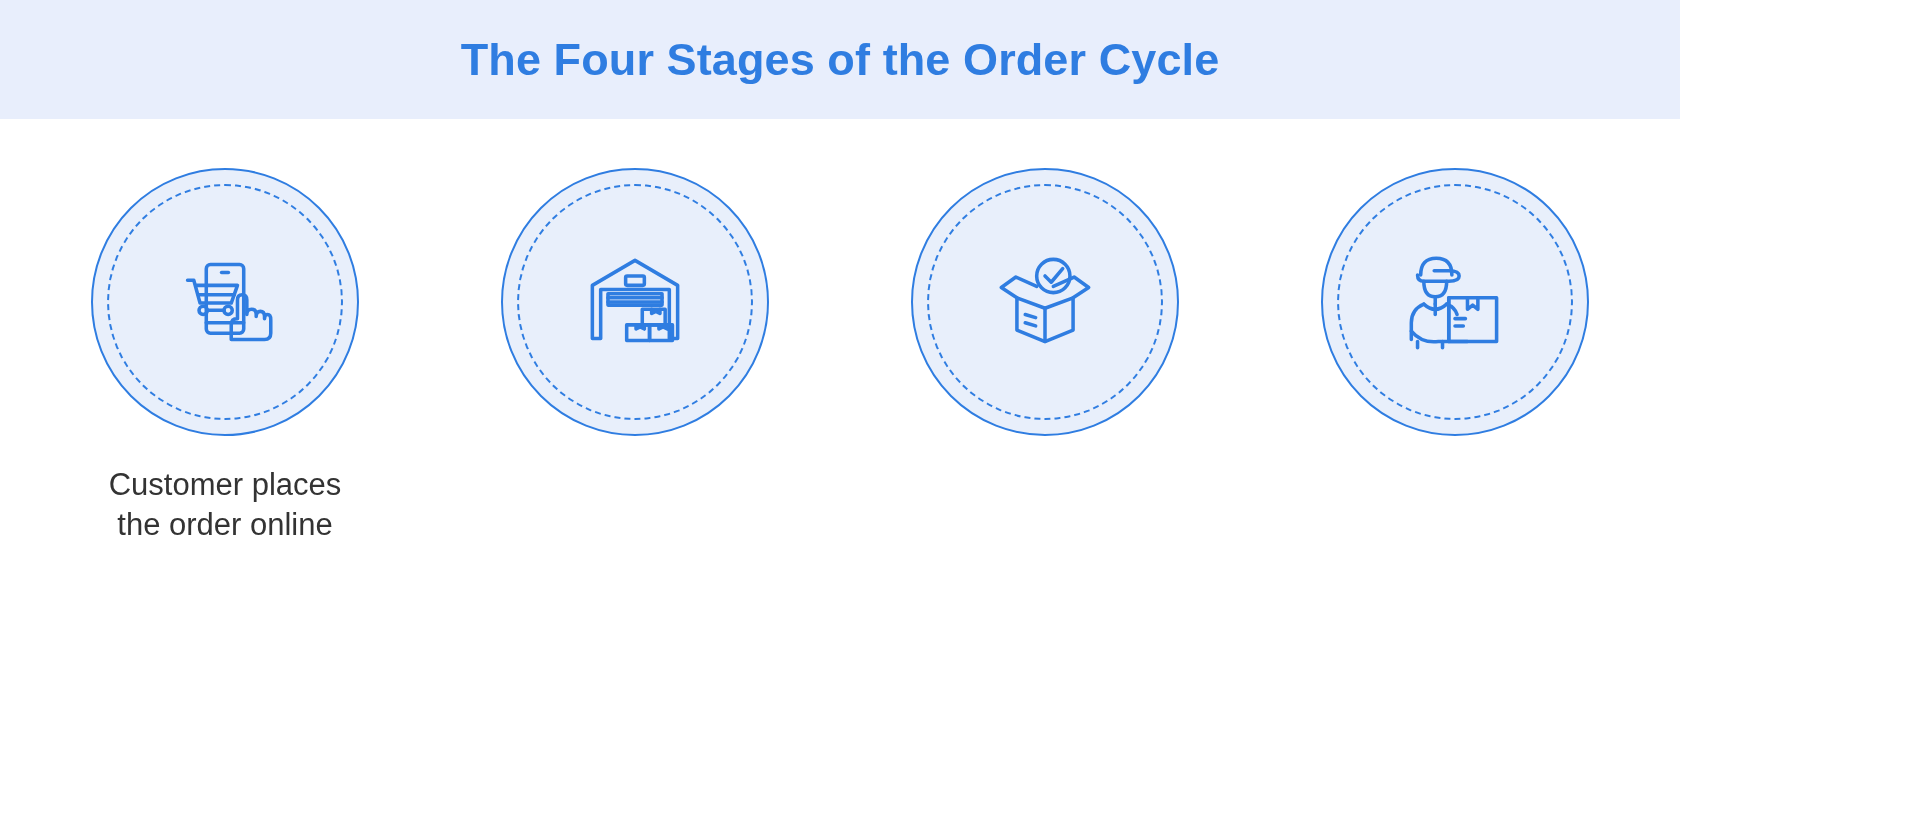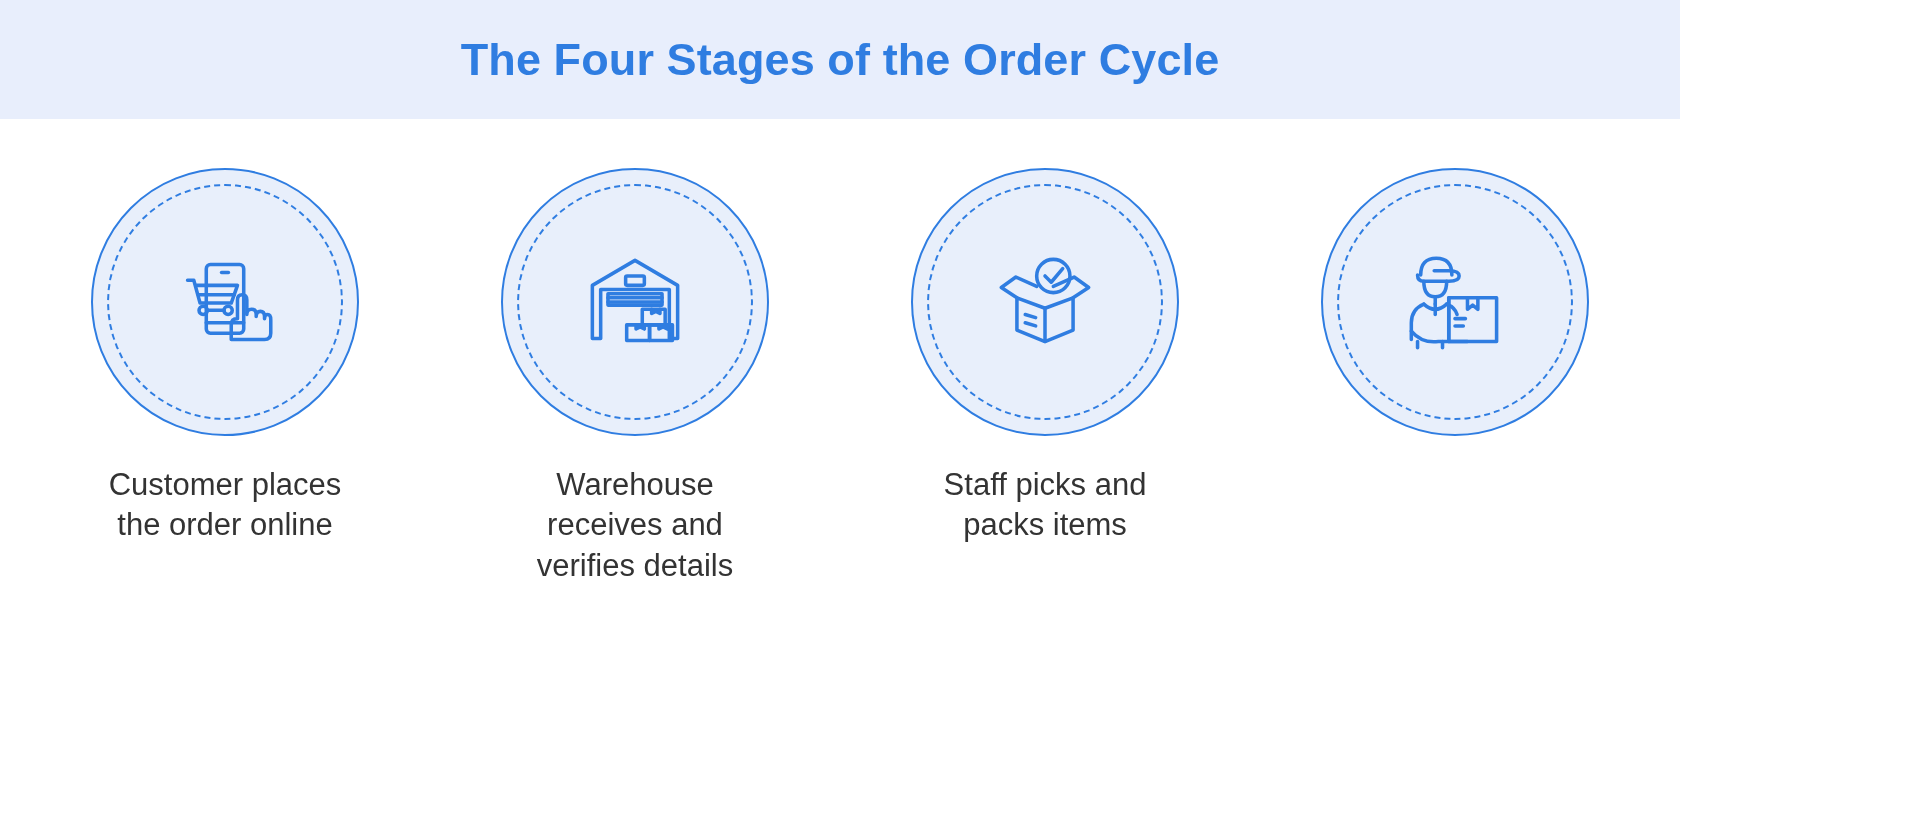--- a/index.html
+++ b/index.html
@@ -156,23 +156,20 @@
 
             <rect x="57" y="57" width="22" height="15"></rect>
             <path d="M66 57 L66 61 L70 59 L74 61 L74 57"></path>
             <rect x="42" y="72" width="22" height="15"></rect>
             <path d="M51 72 L51 76 L55 74 L59 76 L59 72"></path>
             <rect x="64" y="72" width="22" height="15"></rect>
             <path d="M73 72 L73 76 L77 74 L81 76 L81 72"></path>
           </svg>
         </div>
       </div>
-      <div class="caption">Warehouse
-receives and
-verifies details</div>
     </div>
 
     <div class="stage">
       <div class="circle-wrap">
         <div class="circle-outer"></div>
         <div class="circle-dashed"></div>
         <div class="icon-holder">
           <svg viewBox="0 0 100 100" fill="none" stroke="#2f7de1" stroke-width="3.4" stroke-linecap="round" stroke-linejoin="round">
 
             <path d="M23 46 L50 56 L77 46 L77 77 L50 88 L23 77 Z"></path>
@@ -183,22 +180,20 @@
             <path d="M77 46 L92 36 L78 26 L58 35"></path>
 
             <circle cx="58" cy="25" r="16"></circle>
             <path d="M50 25 L56 31 L67 18"></path>
 
             <line x1="31" y1="62" x2="41" y2="65"></line>
             <line x1="31" y1="70" x2="41" y2="73"></line>
           </svg>
         </div>
       </div>
-      <div class="caption">Staff picks and
-packs items</div>
     </div>
 
     <div class="stage">
       <div class="circle-wrap">
         <div class="circle-outer"></div>
         <div class="circle-dashed"></div>
         <div class="icon-holder">
           <svg viewBox="0 0 100 100" fill="none" stroke="#2f7de1" stroke-width="3.4" stroke-linecap="round" stroke-linejoin="round">
 
             <path d="M17 24 Q17 8 32 8 Q47 8 47 24"></path>

